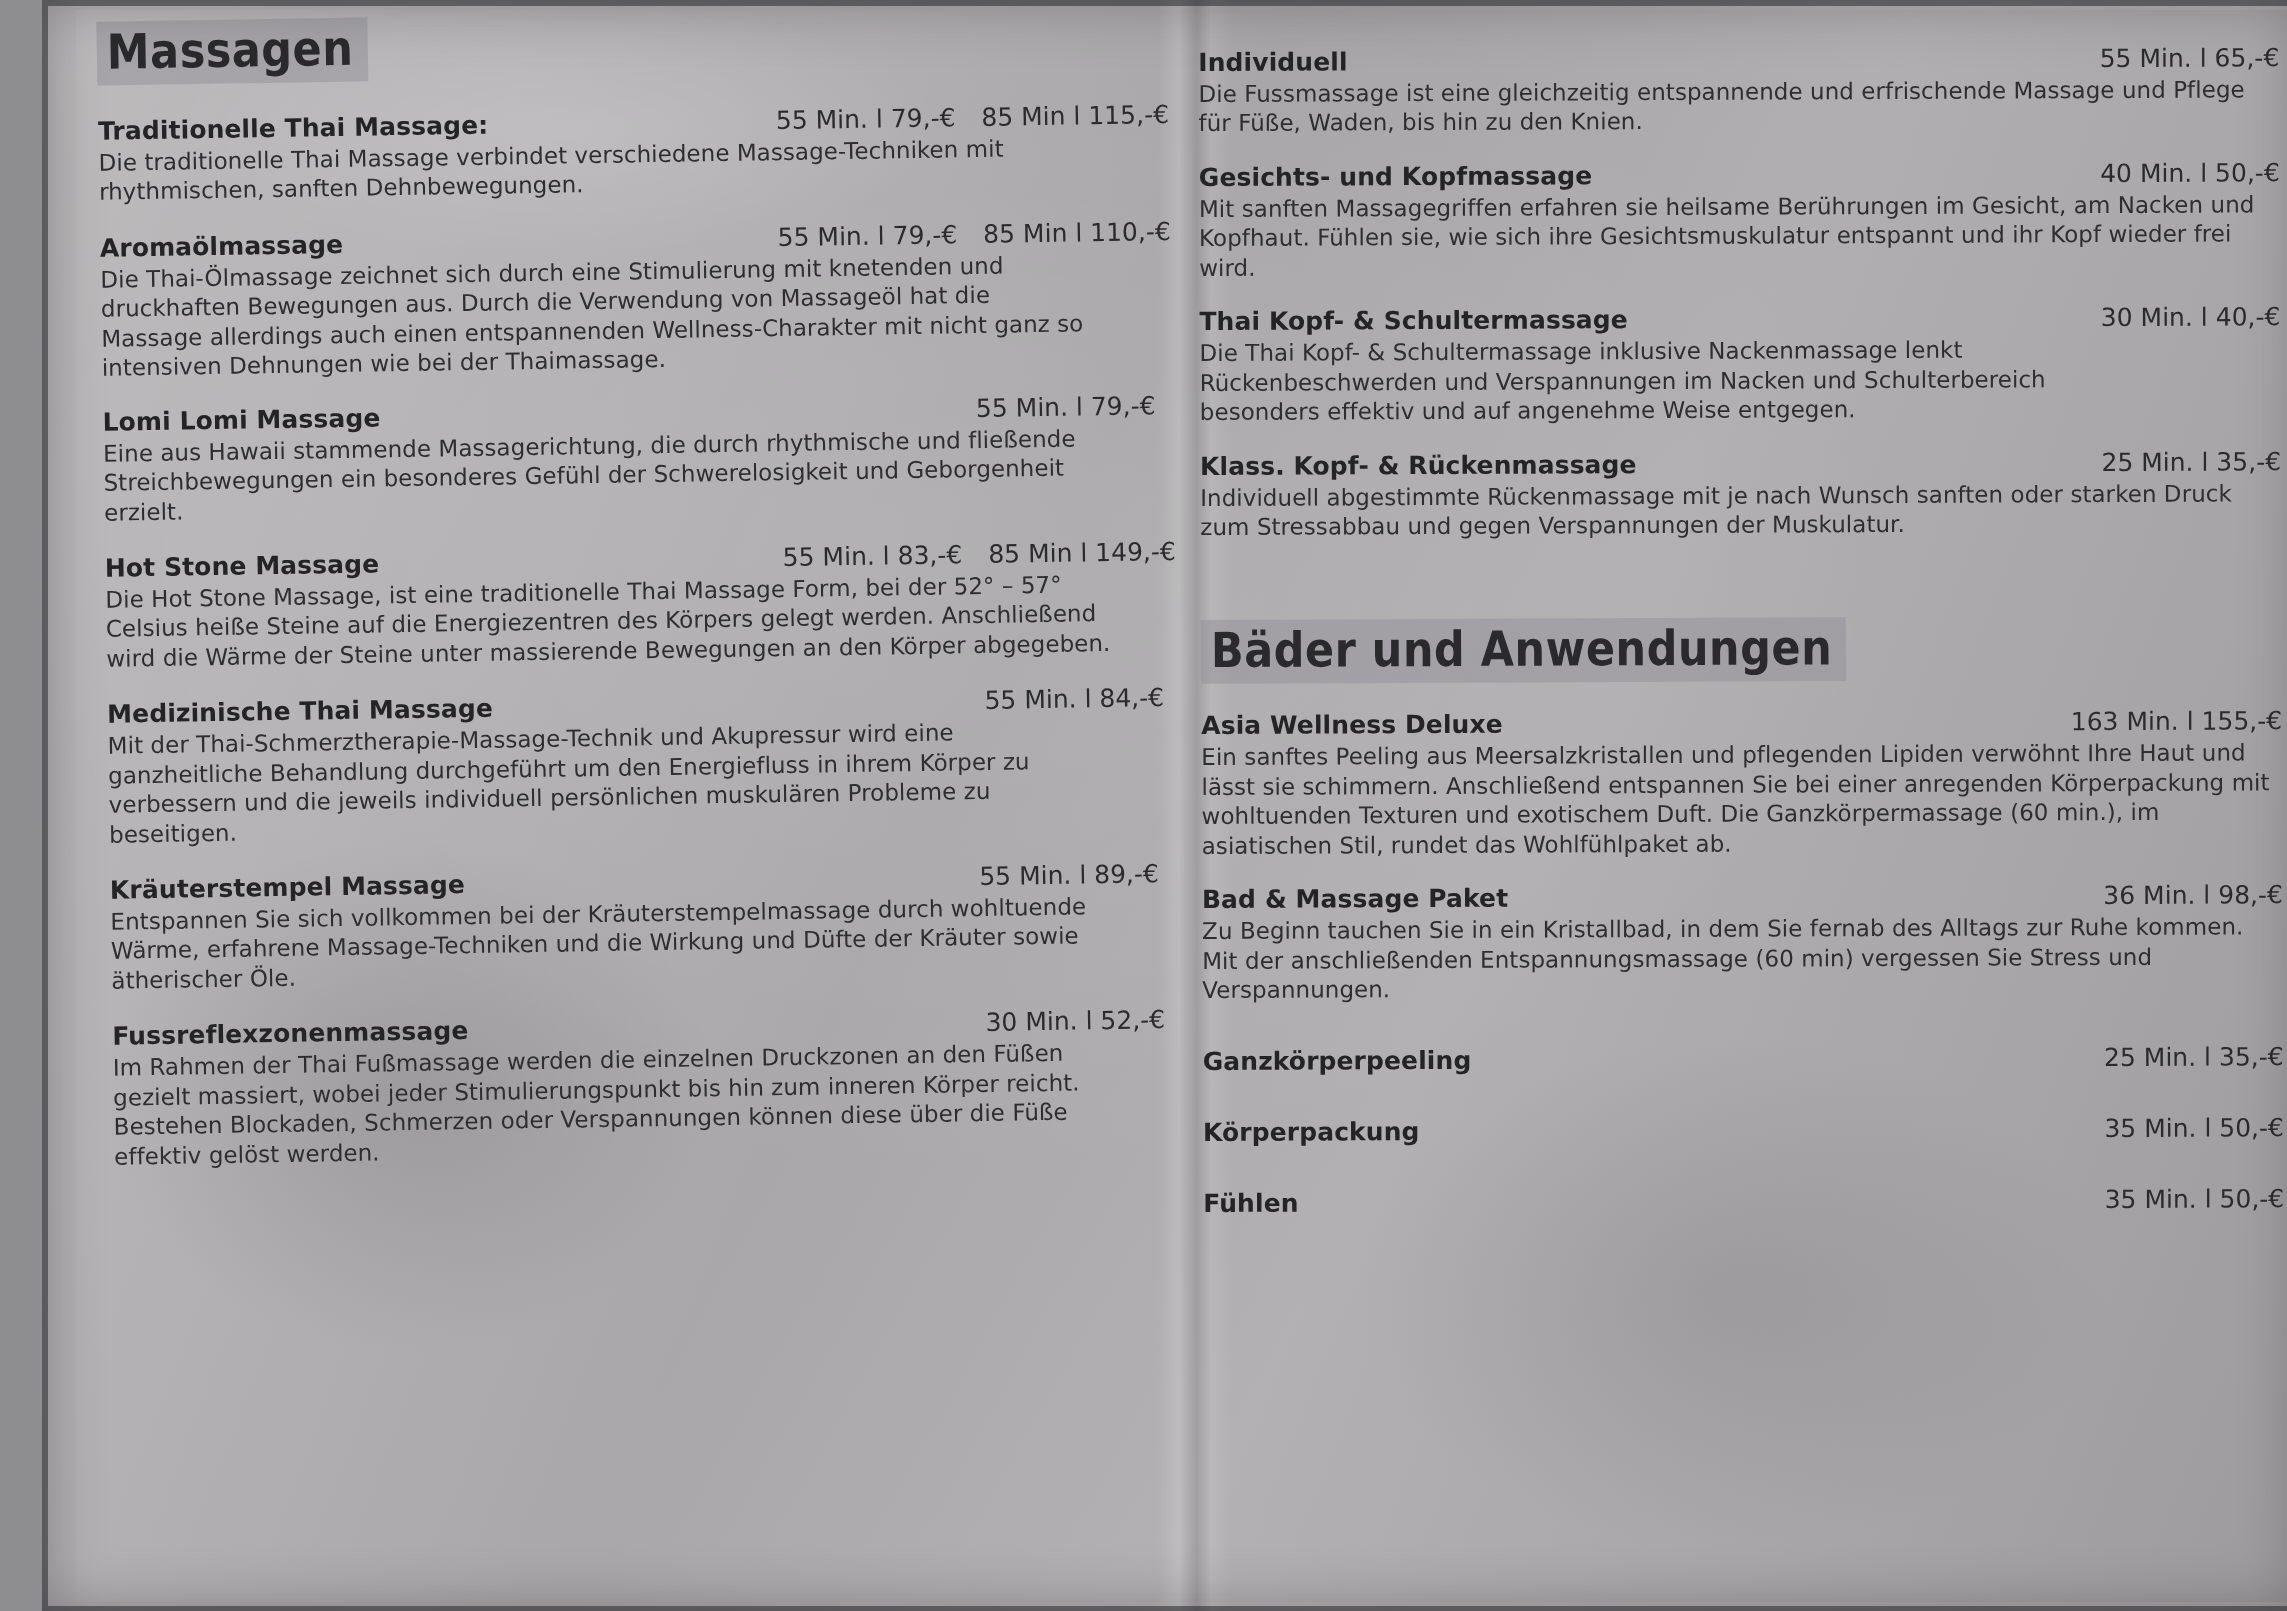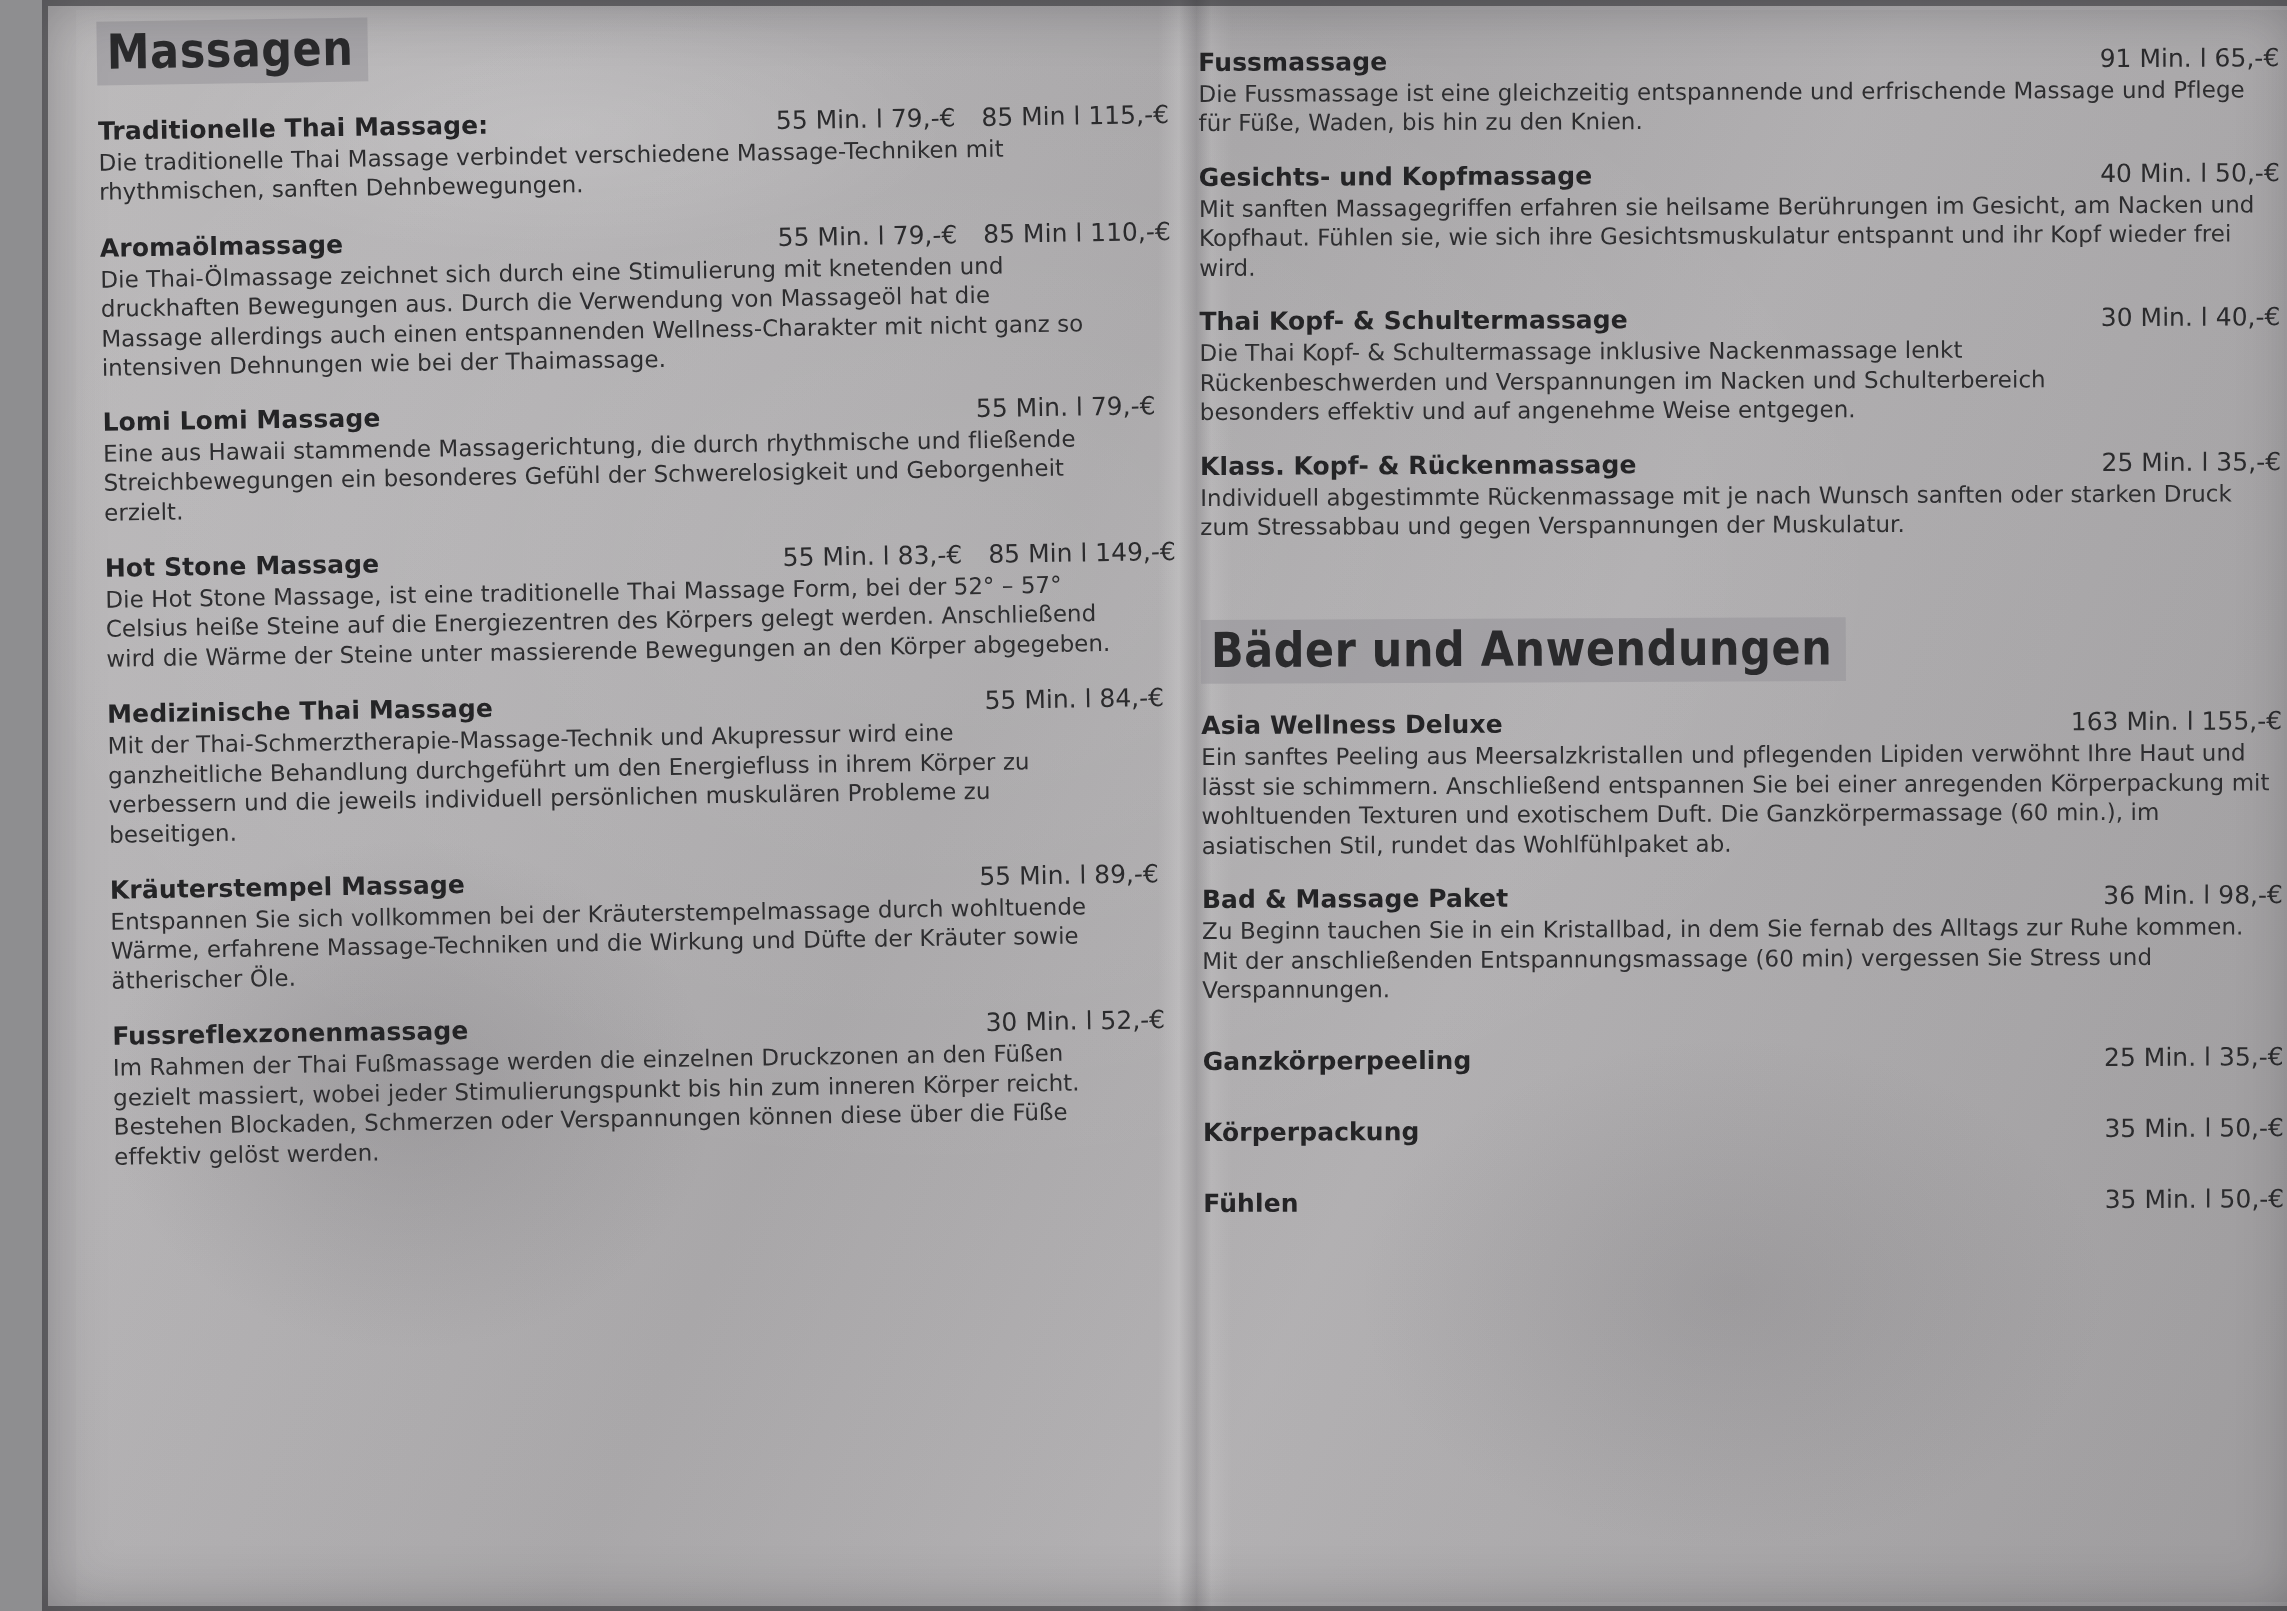--- a/index.html
+++ b/index.html
@@ -230,23 +230,23 @@
       </div>
 
     </div>
   </div>
 
   <div class="col" id="col-right">
     <div class="inner" style="padding:48px 14px 0 0;">
 
       <div class="item">
         <div class="item-head">
-          <span class="item-name">Fussmassage</span>
-          <span class="item-price">
-            <span>91 Min. l 65,-€</span>
+          <span class="item-name">Individuell</span>
+          <span class="item-price">
+            <span>55 Min. l 65,-€</span>
           </span>
         </div>
         <div class="item-desc">Die Fussmassage ist eine gleichzeitig entspannende und erfrischende Massage und Pflege für Füße, Waden, bis hin zu den Knien.</div>
       </div>
 
       <div class="item" style="margin-top:24px;">
         <div class="item-head">
           <span class="item-name">Gesichts- und Kopfmassage</span>
           <span class="item-price">
             <span>40 Min. l 50,-€</span>

